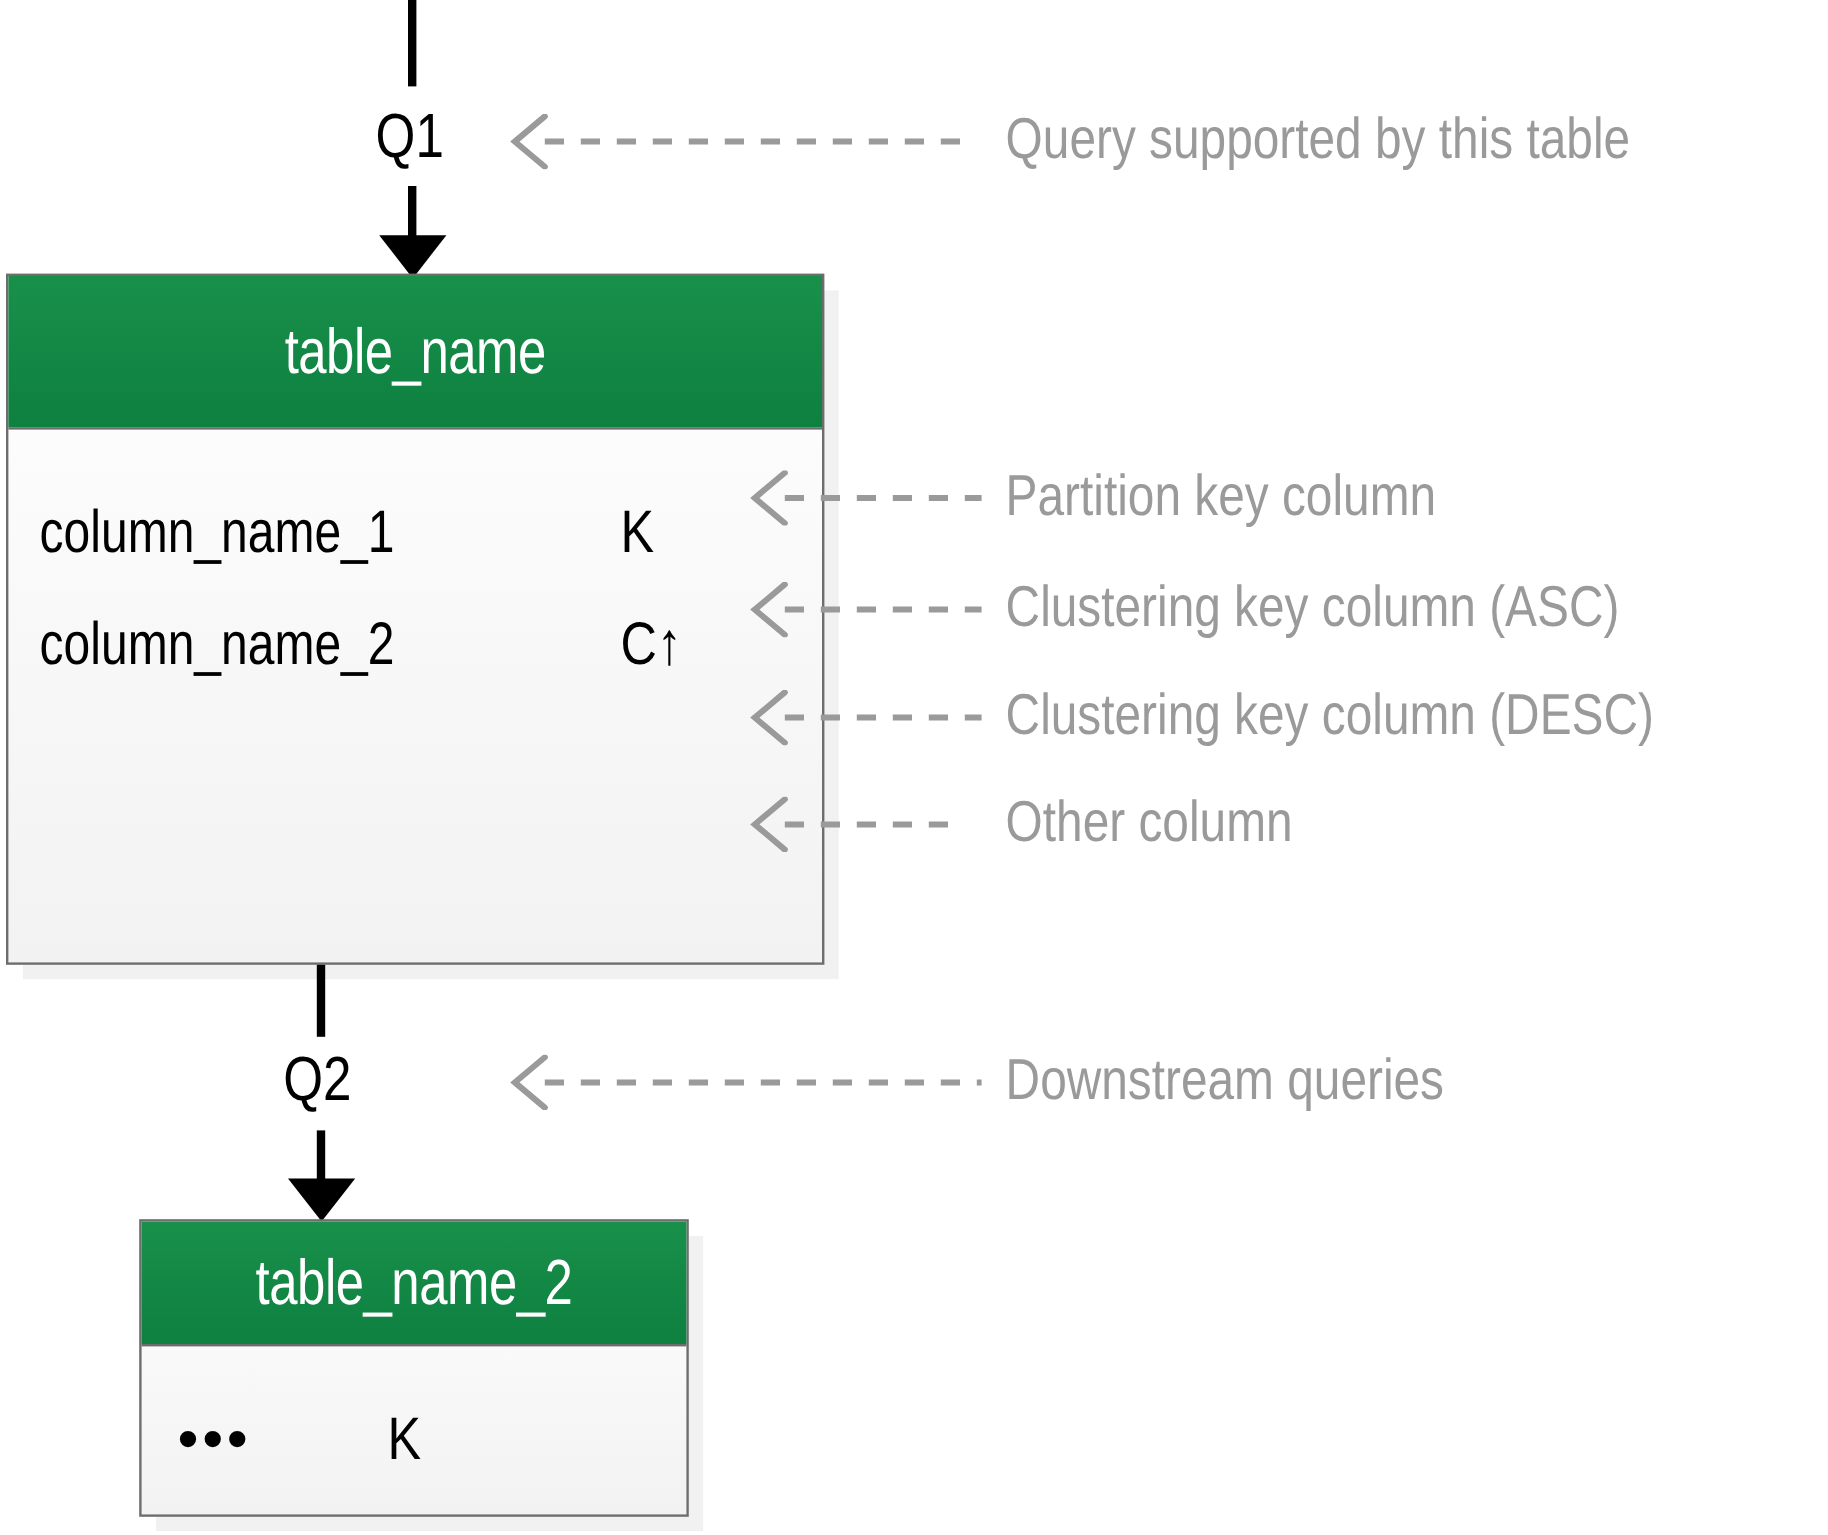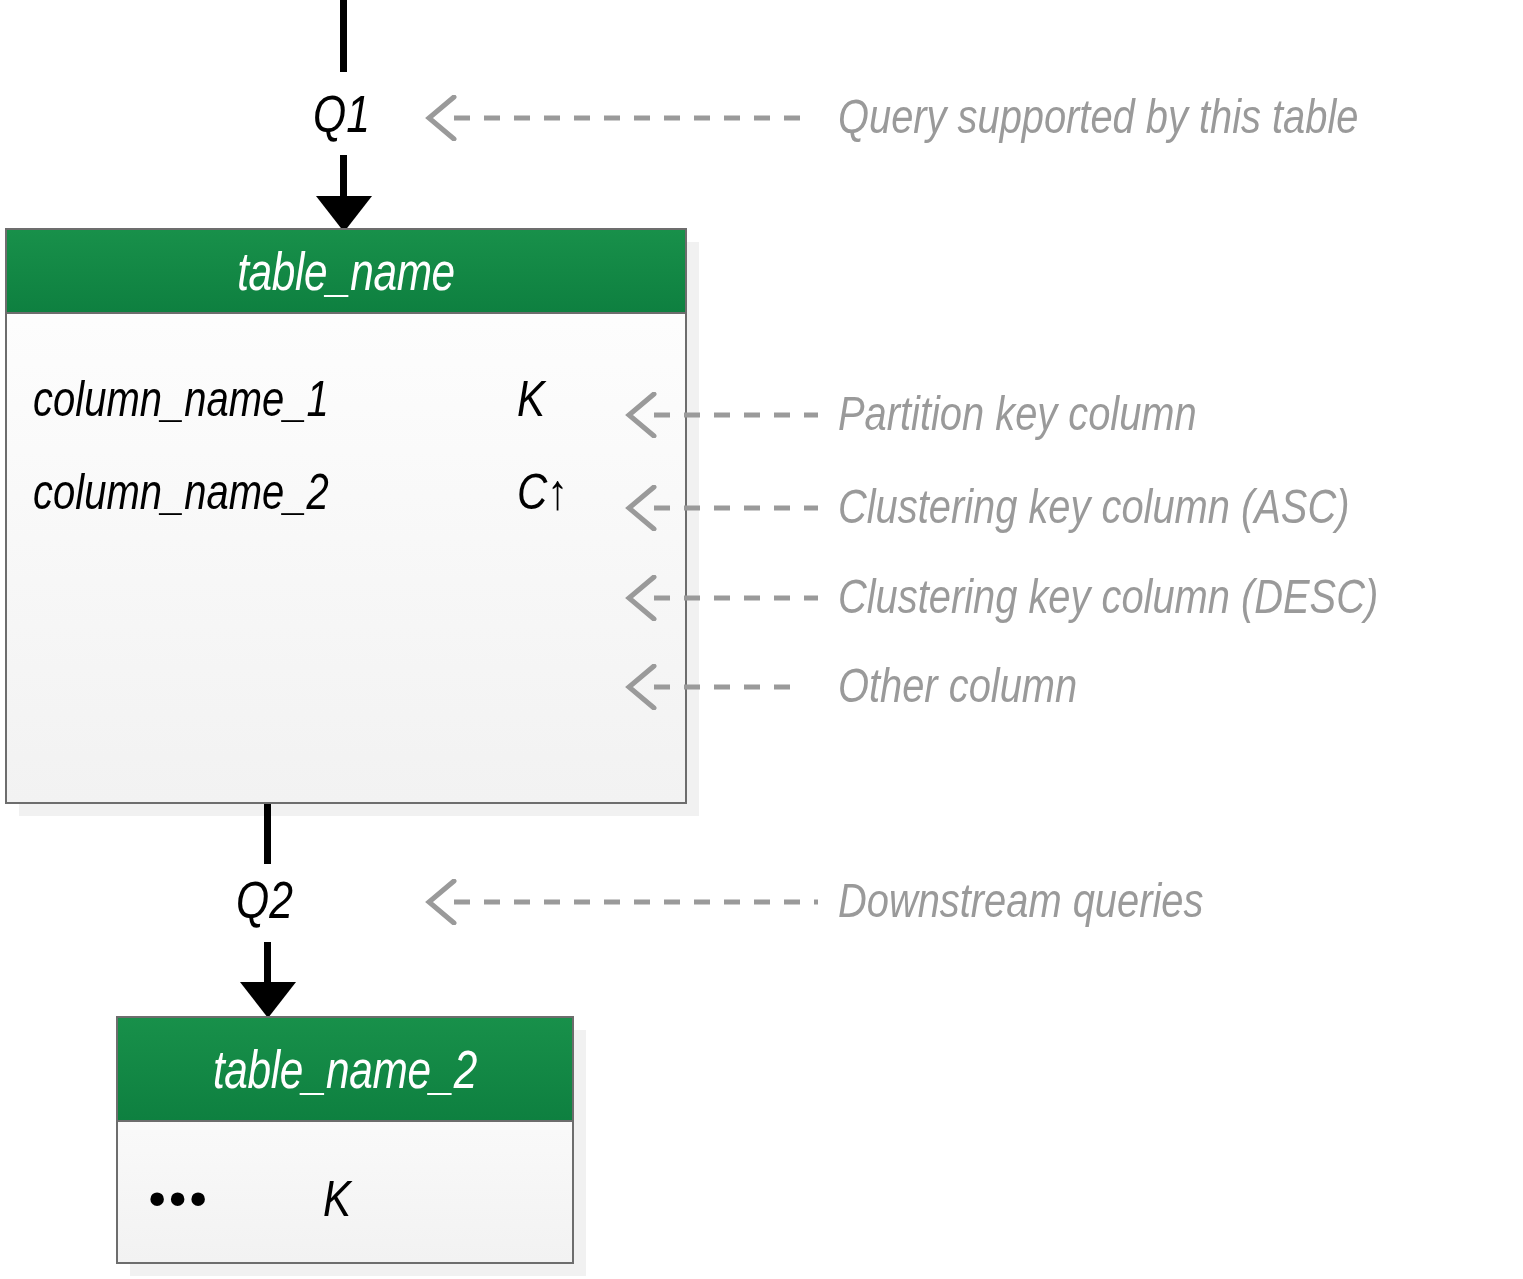--- a/index.html
+++ b/index.html
@@ -10,21 +10,20 @@
   body {
     font-family: "Liberation Sans", "DejaVu Sans", sans-serif;
     -webkit-font-smoothing: antialiased;
   }
   #canvas {
     position: relative;
     width: 1523px;
     height: 1279px;
     background: #ffffff;
     overflow: hidden;
-    font-style: italic;
   }
 
   
   .table-card {
     position: absolute;
     box-sizing: border-box;
     border: 2px solid #6d6d6d;
     background: linear-gradient(180deg, #ffffff 0%, #f2f2f2 100%);
     box-shadow: 13px 13px 0 -1px rgba(0,0,0,0.055);
   }
@@ -148,21 +147,21 @@
   <div class="flow-line" style="left:340px; top:155px; height:62px;"></div>
   <div class="flow-head" style="left:316px; top:196px; border-left:28px solid transparent; border-right:28px solid transparent; border-top:36px solid #000000;"></div>
 
   <svg class="ann-arrow" style="left:424px; top:95px; width:390px;" viewBox="0 0 390 46" preserveAspectRatio="none">
     <path d="M 30 23 L 388 23" stroke="#9a9a9a" stroke-width="5" fill="none" stroke-dasharray="16 14" stroke-linecap="butt"></path>
     <path d="M 30 2 L 5 23 L 30 44" stroke="#9a9a9a" stroke-width="5" fill="none" stroke-linecap="round" stroke-linejoin="miter"></path>
   </svg>
   <div class="ann-label" style="left:838px; top:93px;">Query supported by this table</div>
 
   <div class="table-card" style="left:5px; top:228px; width:682px; height:576px;">
-    <div class="table-header" style="height:84px;">
+    <div class="table-header" style="height:128px;">
       <span class="table-title">table_name</span>
     </div>
     <div class="table-body" style="height:560px;">
 
       <div class="col-row" style="top:54px;">
         <span class="col-name">column_name_1</span>
         <span class="col-marker">K</span>
       </div>
 
       <div class="col-row" style="top:147px;">

